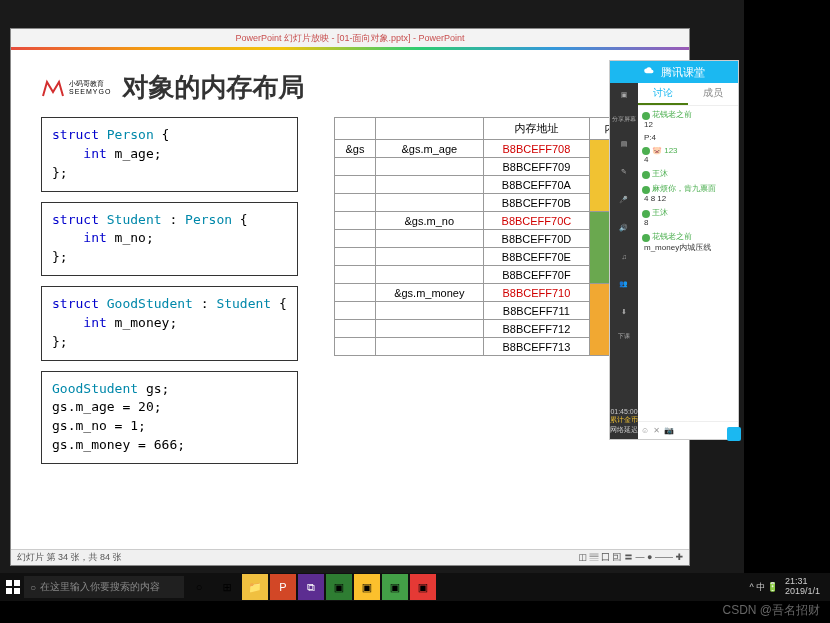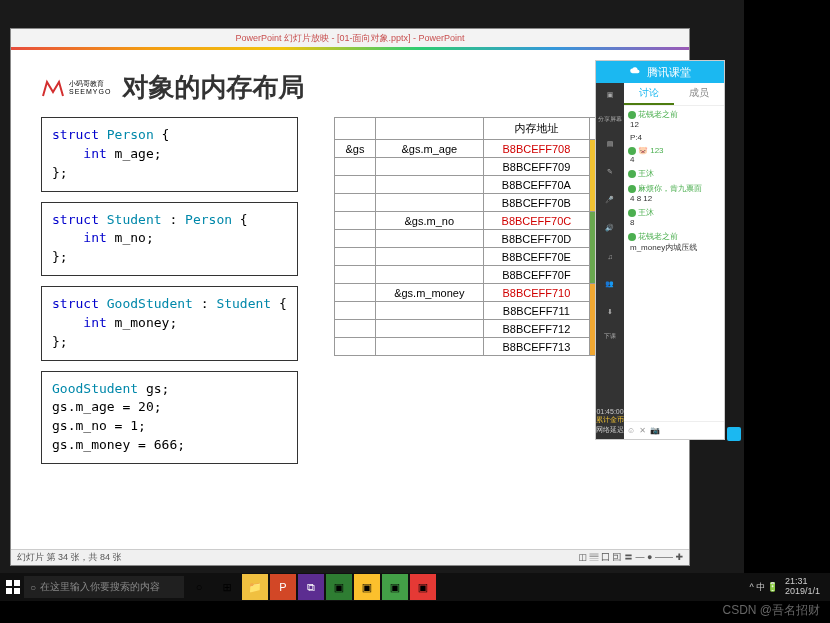--- a/index.html
+++ b/index.html
@@ -23,35 +23,35 @@
 .mem-table { width: 330px; border-collapse: collapse; font-size: 11px; }
 .mem-table th { border: 1px solid #999; padding: 3px 6px; background: #fff; font-weight: normal; text-align: center; }
 .mem-table td { border: 1px solid #999; padding: 2px 6px; text-align: center; height: 18px; }
 .addr-red { color: #d00000; }
 .val20 { background: #f1c232; color: #333; font-size: 14px; }
 .val1 { background: #6aa84f; color: #333; font-size: 14px; }
 .val666 { background: #f1a832; color: #4c1d95; font-size: 14px; }
 .pp-status { position: absolute; bottom: 0; left: 0; right: 0; height: 16px; background: #f0f0f0; border-top: 1px solid #ccc; font-size: 9px; color: #555; padding: 1px 6px; display:flex; justify-content:space-between; align-items:center;}
 .pp-status-icons { display:flex; gap:6px; font-size:9px; }
 
-.chat-panel { position: absolute; top: 60px; right: 19px; width: 130px; height: 380px; background: #fff; border: 1px solid #ccc; font-size: 9px; }
+.chat-panel { position: absolute; top: 60px; right: 5px; width: 130px; height: 380px; background: #fff; border: 1px solid #ccc; font-size: 9px; }
 .chat-header { height: 22px; background: #1bb8f1; display: flex; align-items: center; justify-content: center; gap: 4px; }
 .chat-header svg { width: 14px; height: 14px; fill: #fff; }
 .chat-header-text { color: #fff; font-size: 11px; }
 .chat-container { display: flex; height: calc(100% - 22px); }
 .chat-sidebar { width: 28px; background: #333; display: flex; flex-direction: column; align-items: center; padding-top: 4px; gap: 12px; color: #aaa; font-size: 7px; }
 .chat-sidebar-icon { width: 16px; height: 16px; display: flex; align-items: center; justify-content: center; }
 .chat-timer { font-size: 7px; color: #ccc; margin-top: auto; padding-bottom: 4px; text-align:center; }
 .chat-body { flex: 1; background: #fff; display: flex; flex-direction: column; }
 .chat-tabs { display: flex; font-size: 10px; border-bottom: 1px solid #eee; }
 .chat-tab { flex: 1; text-align: center; padding: 3px 0; color: #888; }
 .chat-tab.active { color: #1bb8f1; border-bottom: 2px solid #4d7c0f; }
 .chat-messages { flex: 1; overflow: hidden; padding: 3px 4px; font-size: 8px; }
 .msg { margin-bottom: 4px; }
-.msg-user { color: #4caf50; font-size: 8px; display: flex; align-items: center; gap: 2px;}
+.msg-user { color: #4caf50; font-size: 8px; display: flex; align-items: flex-end; gap: 2px;}
 .msg-user-face { width:8px; height:8px; background:#4caf50; border-radius:50%; display:inline-block;}
 .msg-text { color: #333; font-size: 8px; padding-left: 2px; }
 .chat-input-row { height: 18px; border-top: 1px solid #eee; display:flex; align-items:center; padding:0 3px; gap:4px; color:#999; font-size:8px;}
 .blue-dot { position:absolute; right:3px; bottom:138px; width:14px; height:14px; background:#1bb8f1; border-radius:2px;}
 
 .taskbar { position: absolute; bottom: 22px; left: 0; width: 830px; height: 28px; background: #101010; display: flex; align-items: center; padding: 0 4px; gap: 2px; }
 .tb-start { width: 18px; height: 18px; display: flex; align-items: center; justify-content: center; }
 .tb-search { flex: 0 0 160px; height: 22px; background: #202020; color: #888; font-size: 10px; display: flex; align-items: center; padding: 0 6px; gap: 4px; }
 .tb-icon { width: 26px; height: 26px; display: flex; align-items: center; justify-content: center; font-size: 11px; }
 .tb-right { margin-left: auto; display: flex; align-items: center; gap: 6px; color: #ccc; font-size: 9px; padding-right: 6px; }

